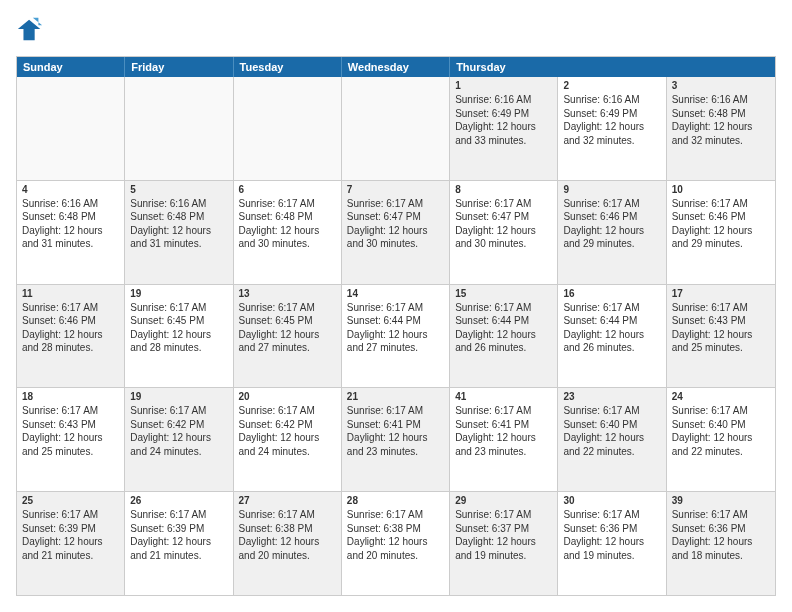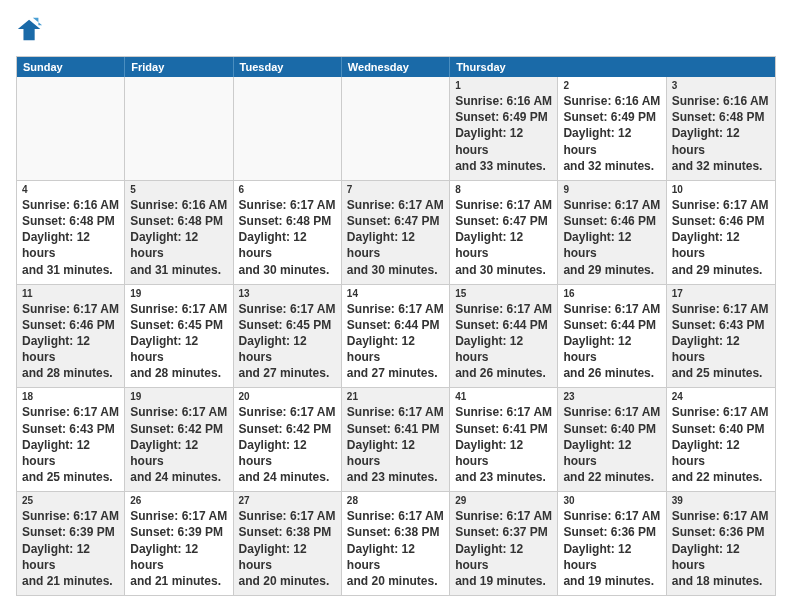--- a/index.html
+++ b/index.html
@@ -105,24 +105,23 @@
     .cal-cell:last-child { border-right: none; }
     .cal-cell.empty { background: #f9f9f9; }
     .cal-cell.shaded { background: #f0f0f0; }
     .day-num {
       font-size: 10px;
       font-weight: bold;
       margin-bottom: 2px;
       display: block;
     }
     .cell-text {
-      font-size: 12px;
+      font-size: 10px;
       line-height: 1.35;
       color: #333;
-      font-weight: bold;
     }
   </style>
 </head>
 <body>
 
 <div class="page">
   <div class="header">
     <div class="logo">
       <svg class="logo-icon" viewBox="0 0 30 30" xmlns="http://www.w3.org/2000/svg">
         <polygon points="14,4 26,14 20,14 20,26 8,26 8,14 2,14" fill="#1a6aa8"></polygon>

